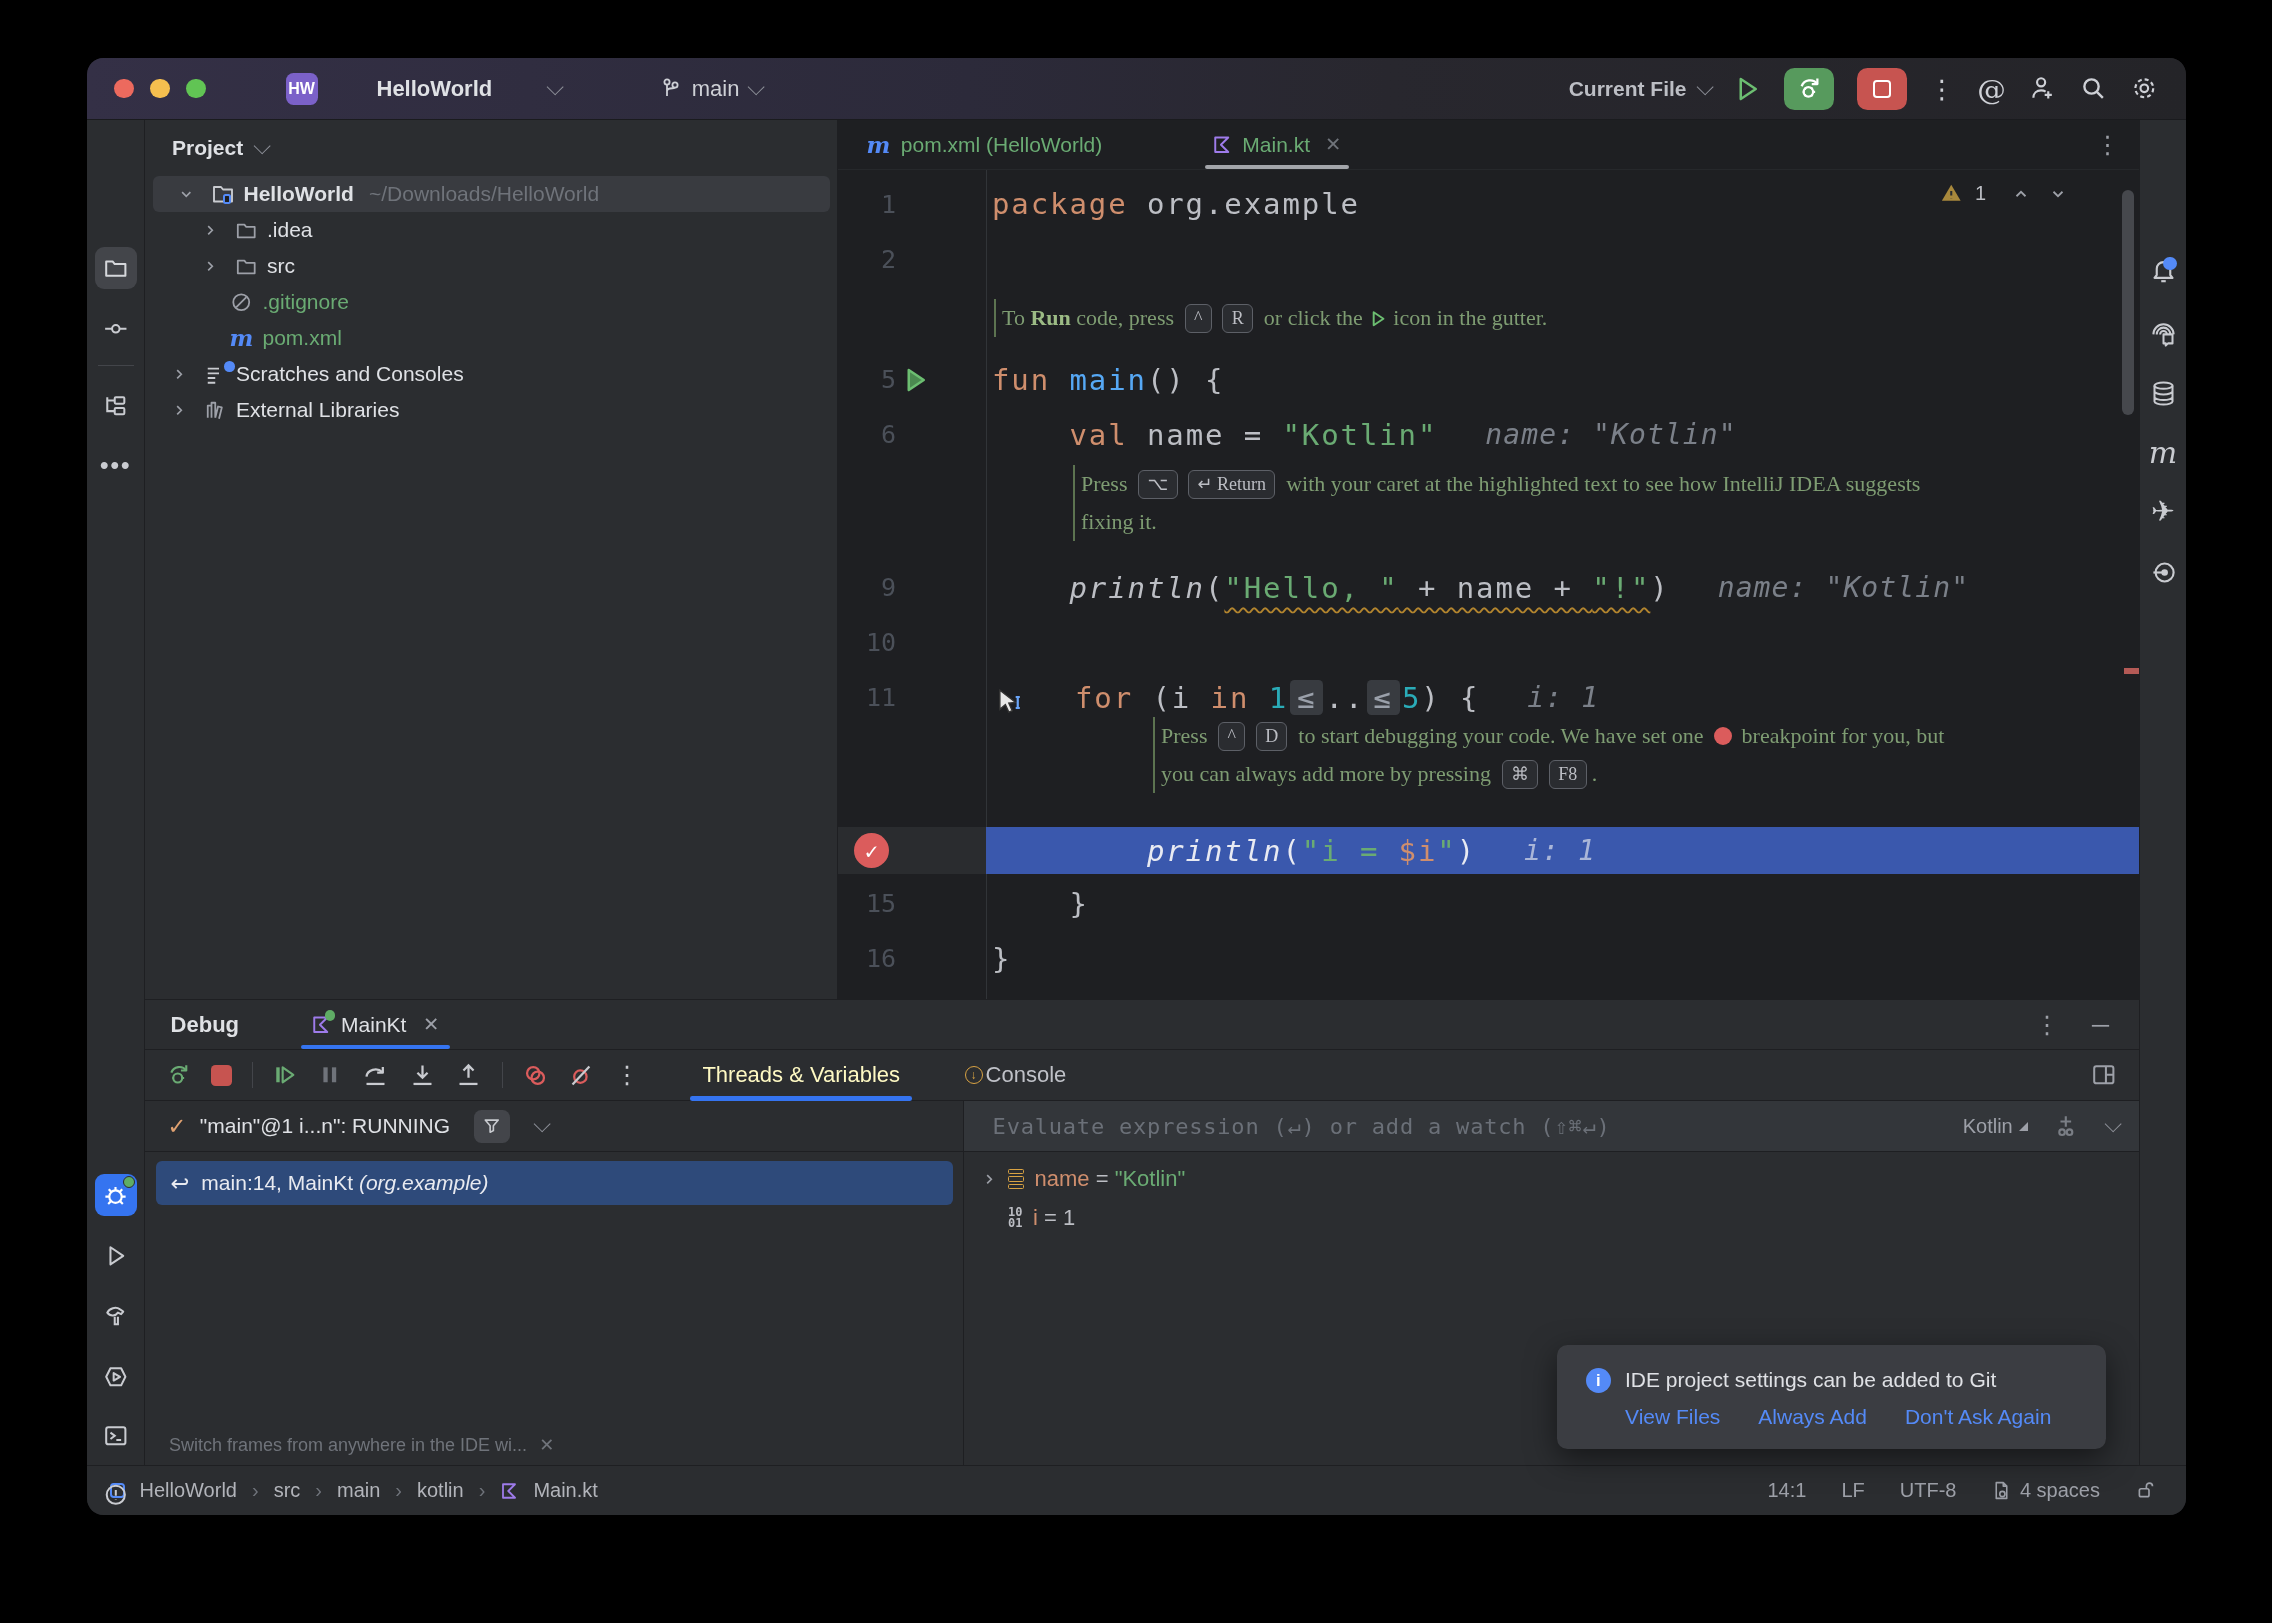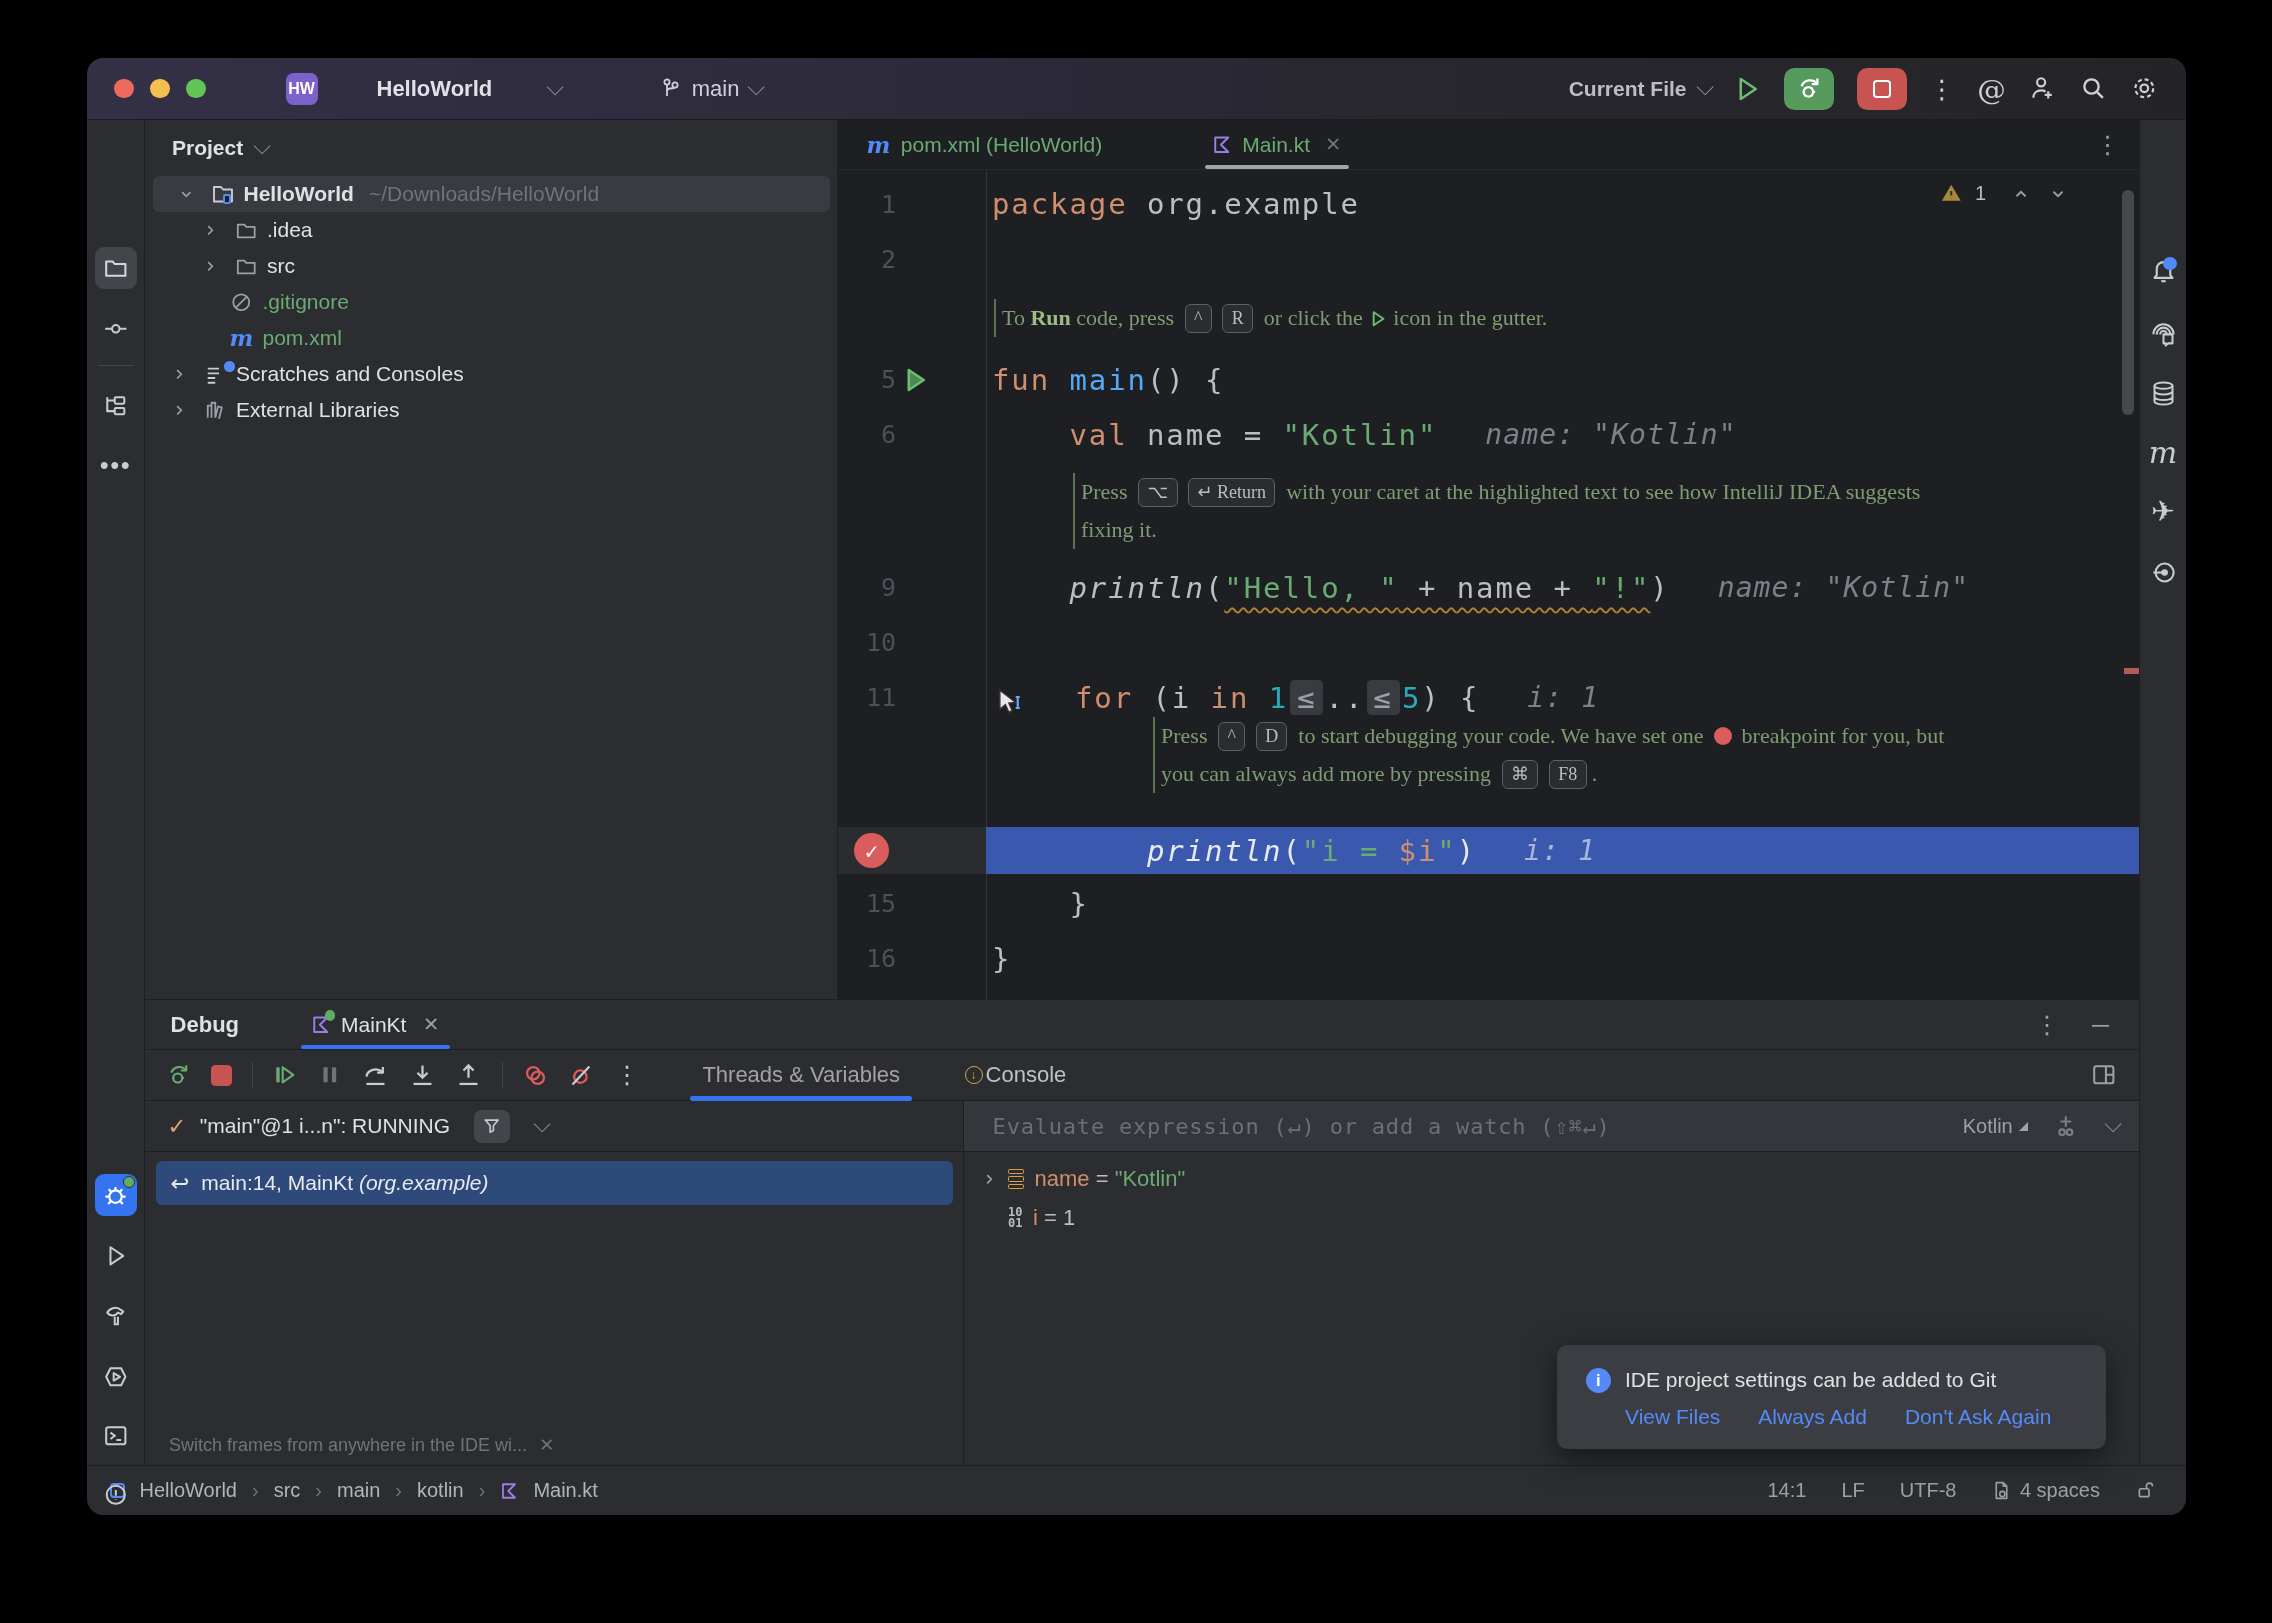--- a/index.html
+++ b/index.html
@@ -91,21 +91,21 @@
 
   
   .debug-panel { height:466px; flex:none; background:#2b2d30; border-top:0.8px solid #1e1f22; display:flex; flex-direction:column; }
   .dp-header { height:50px; flex:none; display:flex; align-items:center; padding:0 30px 0 25.6px; border-bottom:0.8px solid #1e1f22; }
   .dp-title { color:#dfe1e5; font-size:22px; font-weight:600; }
   .dtab { display:flex; align-items:center; gap:10.5px; margin-left:72px; height:100%; position:relative; color:#dfe1e5; font-size:21px; }
   .dtab::after { content:''; position:absolute; left:-10.5px; right:-10.5px; bottom:0; height:4.5px; border-radius:2.3px; background:#3574f0; }
   .dp-hicons { margin-left:auto; display:flex; gap:33px; color:#9da0a8; font-size:24px; }
   .dp-toolbar { height:51px; flex:none; display:flex; align-items:center; padding-left:21px; gap:19.5px; border-bottom:0.8px solid #1e1f22; position:relative; }
   .tdiv { width:0.8px; height:25.6px; background:#43454a; }
-  .vtab { position:relative; height:100%; display:flex; align-items:center; padding:0 12px; color:#a3a3a3; font-size:22px; }
+  .vtab { position:relative; height:100%; display:flex; align-items:center; padding:0 12px; color:#fef9c3; font-size:22px; }
   .vtab.on::after { content:''; position:absolute; left:0; right:0; bottom:-0.8px; height:4.5px; border-radius:2.3px; background:#3574f0; }
   .vtab.off { color:#bfc1c7; }
   .conbadge { width:18px; height:18px; border-radius:50%; border:1.9px solid #d9a343; color:#d9a343; font-size:12px; display:flex; align-items:center; justify-content:center; margin-right:3px; }
   .dp-body { flex:1; min-height:0; display:flex; }
   .frames { width:819px; flex:none; border-right:0.8px solid #1e1f22; position:relative; }
   .thread-row { height:51px; display:flex; align-items:center; padding:0 16.5px 0 22.5px; gap:13.5px; border-bottom:0.8px solid #1e1f22; color:#dfe1e5; font-size:21px; }
   .funnel { width:36px; height:33px; border-radius:7.5px; background:#43454a; display:flex; align-items:center; justify-content:center; margin-left:10.5px; }
   .frame-row { margin:9px 10.5px 0 10.5px; height:44px; border-radius:6px; background:#2e4a7a; display:flex; align-items:center; padding:0 15px; gap:12px; color:#e8eaf0; font-size:21px; }
   .fr-hint { position:absolute; left:24px; bottom:9px; color:#6f737a; font-size:18px; display:flex; gap:12px; align-items:center; }
   .vars { flex:1; min-width:0; display:flex; flex-direction:column; }
@@ -407,21 +407,21 @@
                   </svg>
               <span class="ctext"><span class="kw">fun</span><span> </span><span class="fn">main</span><span>() {</span></span>
             </div>
 
             <div class="crow" style="top:237px">
               <span class="lnum">6</span>
               <span class="ctext"><span>    </span><span class="kw">val</span><span> name = </span><span class="str">"Kotlin"</span></span>
               <span class="inlay">name: "Kotlin"</span>
             </div>
 
-            <div class="banner" style="left:235px;top:303px">
+            <div class="banner" style="left:235px;top:295px">
               <div><span>Press </span><span class="key">⌥</span><span class="key">↵ Return</span><span> with your caret at the highlighted text to see how IntelliJ IDEA suggests</span></div>
               <div>fixing it.</div>
             </div>
 
             <div class="crow" style="top:390px">
               <span class="lnum">9</span>
               <span class="ctext"><span>    </span><span class="it">println</span><span>(</span><span class="wavy"><span class="str">"Hello, "</span><span> + name + </span><span class="str">"!"</span></span><span>)</span></span>
               <span class="inlay">name: "Kotlin"</span>
             </div>
 

